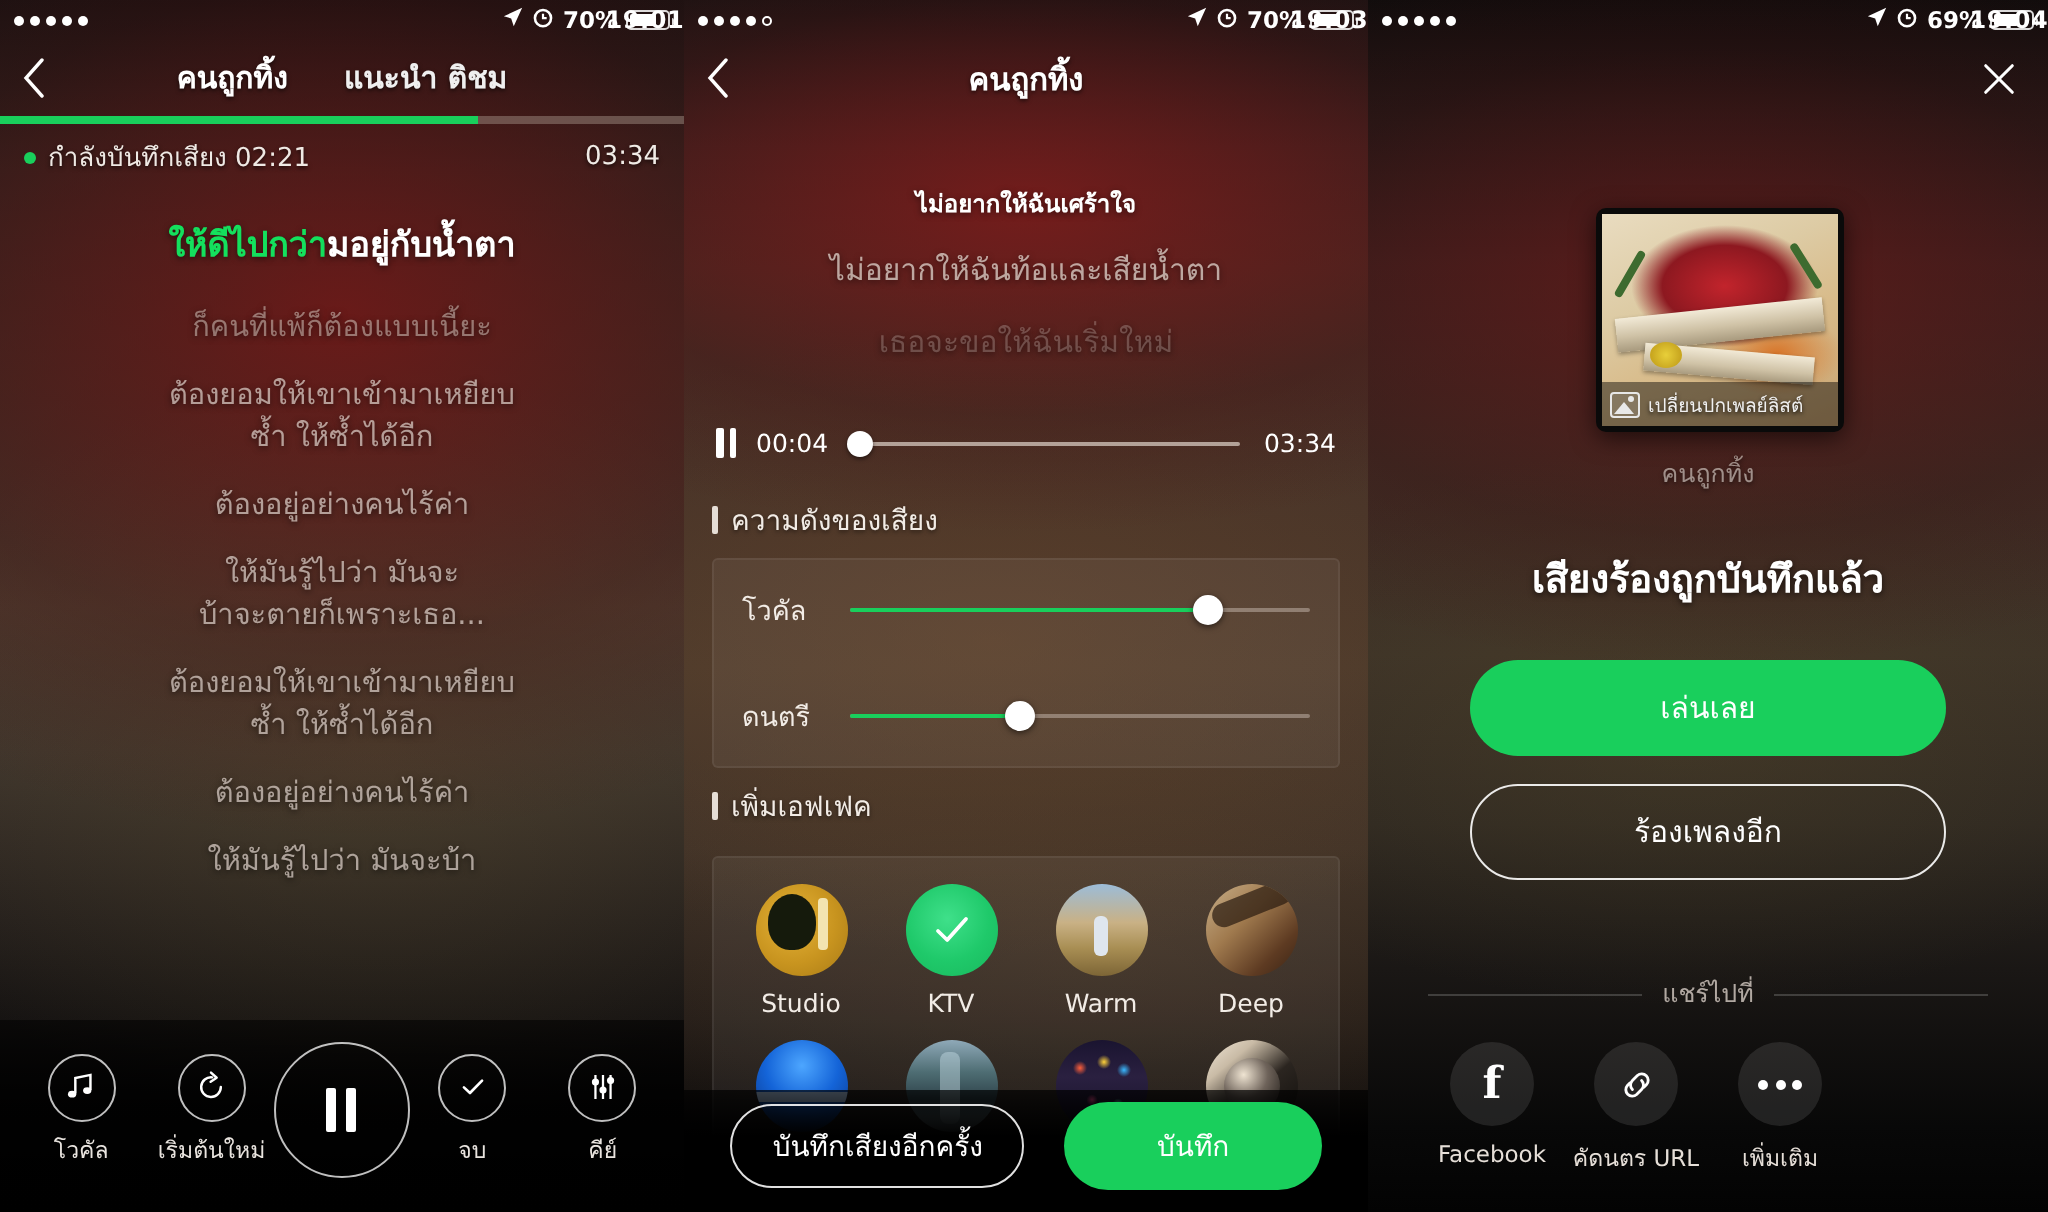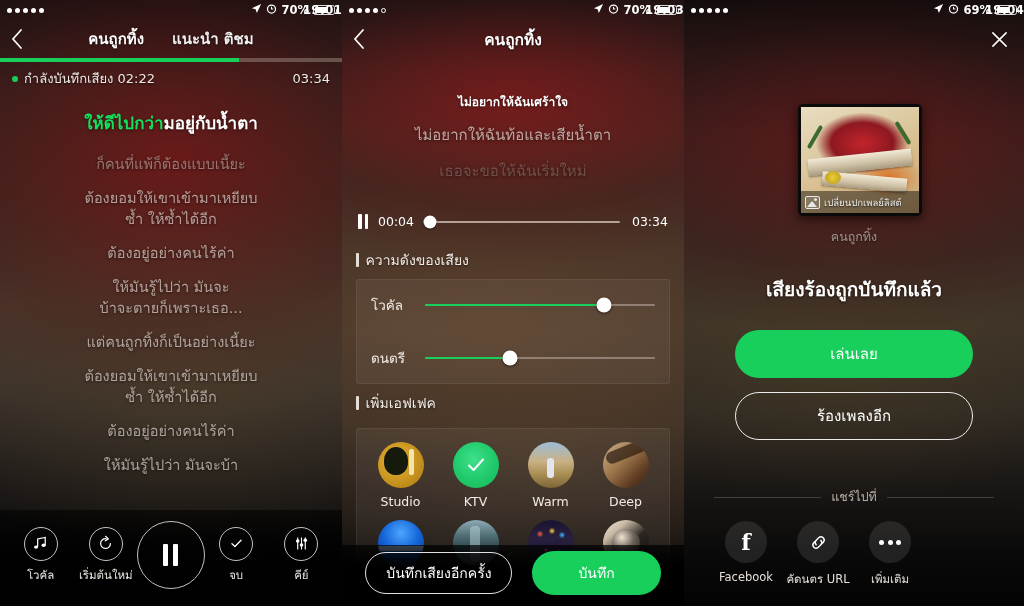--- a/index.html
+++ b/index.html
@@ -287,31 +287,30 @@
       </div>
       <div style="width:34px"></div>
     </div>
 
     <div class="rec-progress">
         <i style="width:70%"></i>
       </div>
 
     <div class="rec-row">
       <span class="rec-dot"></span>
-      <span>กำลังบันทึกเสียง 02:22</span>
+      <span>กำลังบันทึกเสียง 02:21</span>
       <span class="rec-time">03:34</span>
     </div>
 
     <div class="lyrics">
       <div class="lyric active"><span class="hl">ให้ดีไปกว่า</span><span>มอยู่กับน้ำตา</span></div>
       <div class="lyric dim">ก็คนที่แพ้ก็ต้องแบบเนี้ยะ</div>
       <div class="lyric"><span>ต้องยอมให้เขาเข้ามาเหยียบ</span><span class="l2">ซ้ำ ให้ซ้ำได้อีก</span></div>
       <div class="lyric">ต้องอยู่อย่างคนไร้ค่า</div>
       <div class="lyric"><span>ให้มันรู้ไปว่า มันจะ</span><span class="l2">บ้าจะตายก็เพราะเธอ...</span></div>
-      <div class="lyric">แต่คนถูกทิ้งก็เป็นอย่างเนี้ยะ</div>
       <div class="lyric"><span>ต้องยอมให้เขาเข้ามาเหยียบ</span><span class="l2">ซ้ำ ให้ซ้ำได้อีก</span></div>
       <div class="lyric">ต้องอยู่อย่างคนไร้ค่า</div>
       <div class="lyric">ให้มันรู้ไปว่า มันจะบ้า</div>
     </div>
 
     <div class="ctrl-bar">
       <div class="ctrl">
         <div class="ctrl-ring">
           <svg width="17" height="17" viewBox="0 0 18 18">
               <path d="M6 12.5 V4.2 L14 2.6 V10.6" stroke="#fff" stroke-width="1.3" fill="none"></path>

